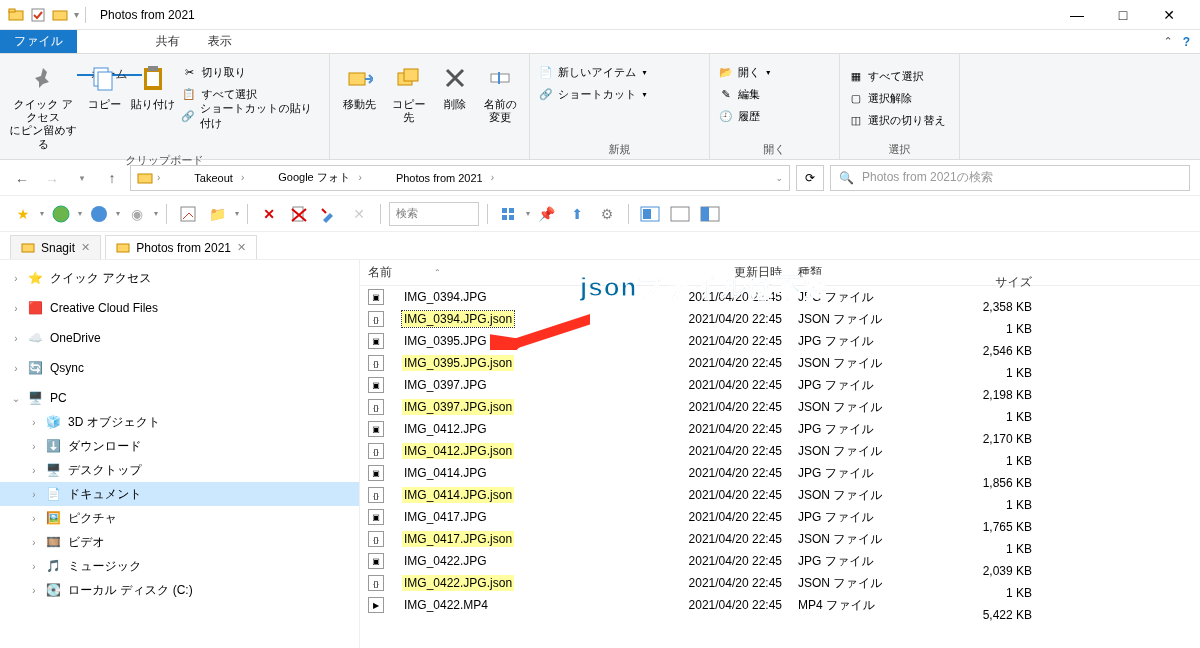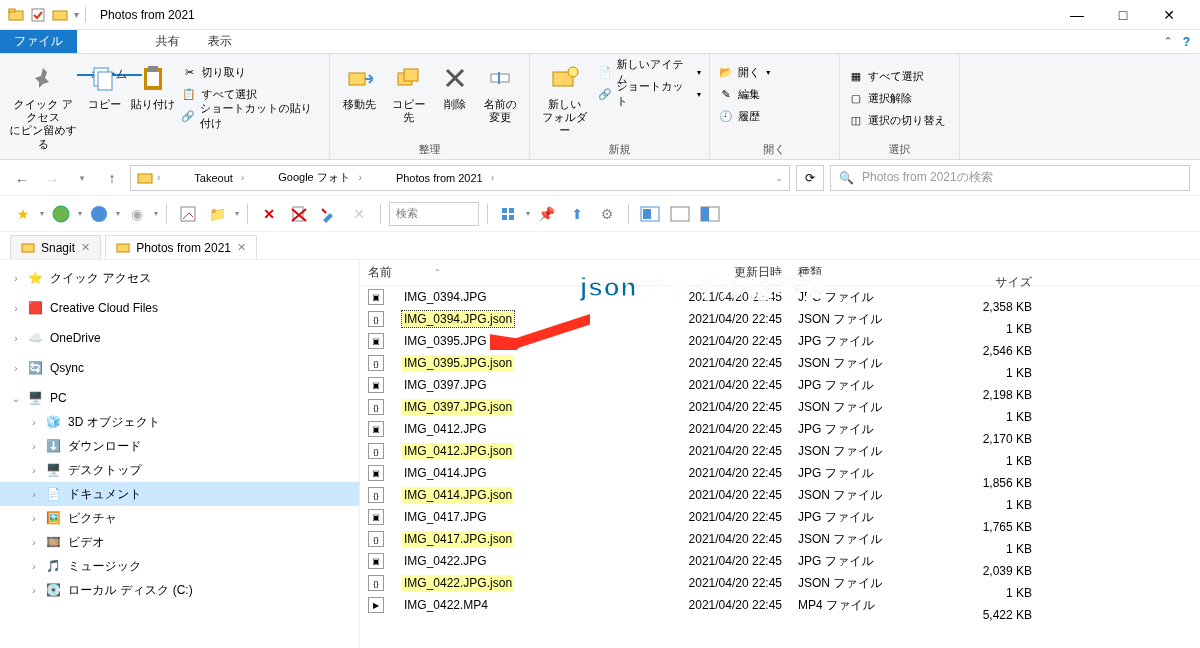--- a/index.html
+++ b/index.html
@@ -170,20 +170,21 @@
         <div class="sm">
             <span class="si">📋</span>
             <span>すべて選択</span>
           </div>
         <div class="sm">
             <span class="si">🔗</span>
             <span>ショートカットの貼り付け</span>
           </div>
       </div>
     </div>
+    <div class="glabel">クリップボード</div>
   </div>
 
   <div class="rgroup" style="width:200px">
     <div class="body">
       <div class="bigbtn" style="width:46px">
           <span class="bi">
             <svg width="26" height="26">
               <rect x="2" y="8" width="16" height="12" fill="#ffd568" stroke="#c88b00"></rect>
               <path d="M18 14 L24 14 M22 10 L26 14 L22 18" stroke="#4a90d9" fill="none" stroke-width="2"></path>
             </svg>
@@ -211,35 +212,24 @@
           <span class="bi">
             <svg width="24" height="24">
               <rect x="3" y="8" width="18" height="8" fill="#fff" stroke="#888"></rect>
               <rect x="10" y="6" width="2" height="12" fill="#4a90d9"></rect>
             </svg>
           </span>
           <span style="white-space:pre-line">名前の
 変更</span>
         </div>
     </div>
-    <div class="glabel">整理</div>
   </div>
 
   <div class="rgroup" style="width:180px">
     <div class="body">
-      <div class="bigbtn" style="width:56px">
-          <span class="bi">
-            <svg width="28" height="28">
-              <rect x="2" y="8" width="20" height="14" fill="#ffd568" stroke="#c88b00"></rect>
-              <circle cx="22" cy="8" r="5" fill="#ffec80" stroke="#c88b00"></circle>
-            </svg>
-          </span>
-          <span style="white-space:pre-line">新しい
-フォルダー</span>
-        </div>
       <div class="smallstack">
         <div class="sm">
             <span class="si">📄</span>
             <span>新しいアイテム</span>
             <span style="font-size:8px;margin-left:2px">▾</span>
           </div>
         <div class="sm">
             <span class="si">🔗</span>
             <span>ショートカット</span>
             <span style="font-size:8px;margin-left:2px">▾</span>

